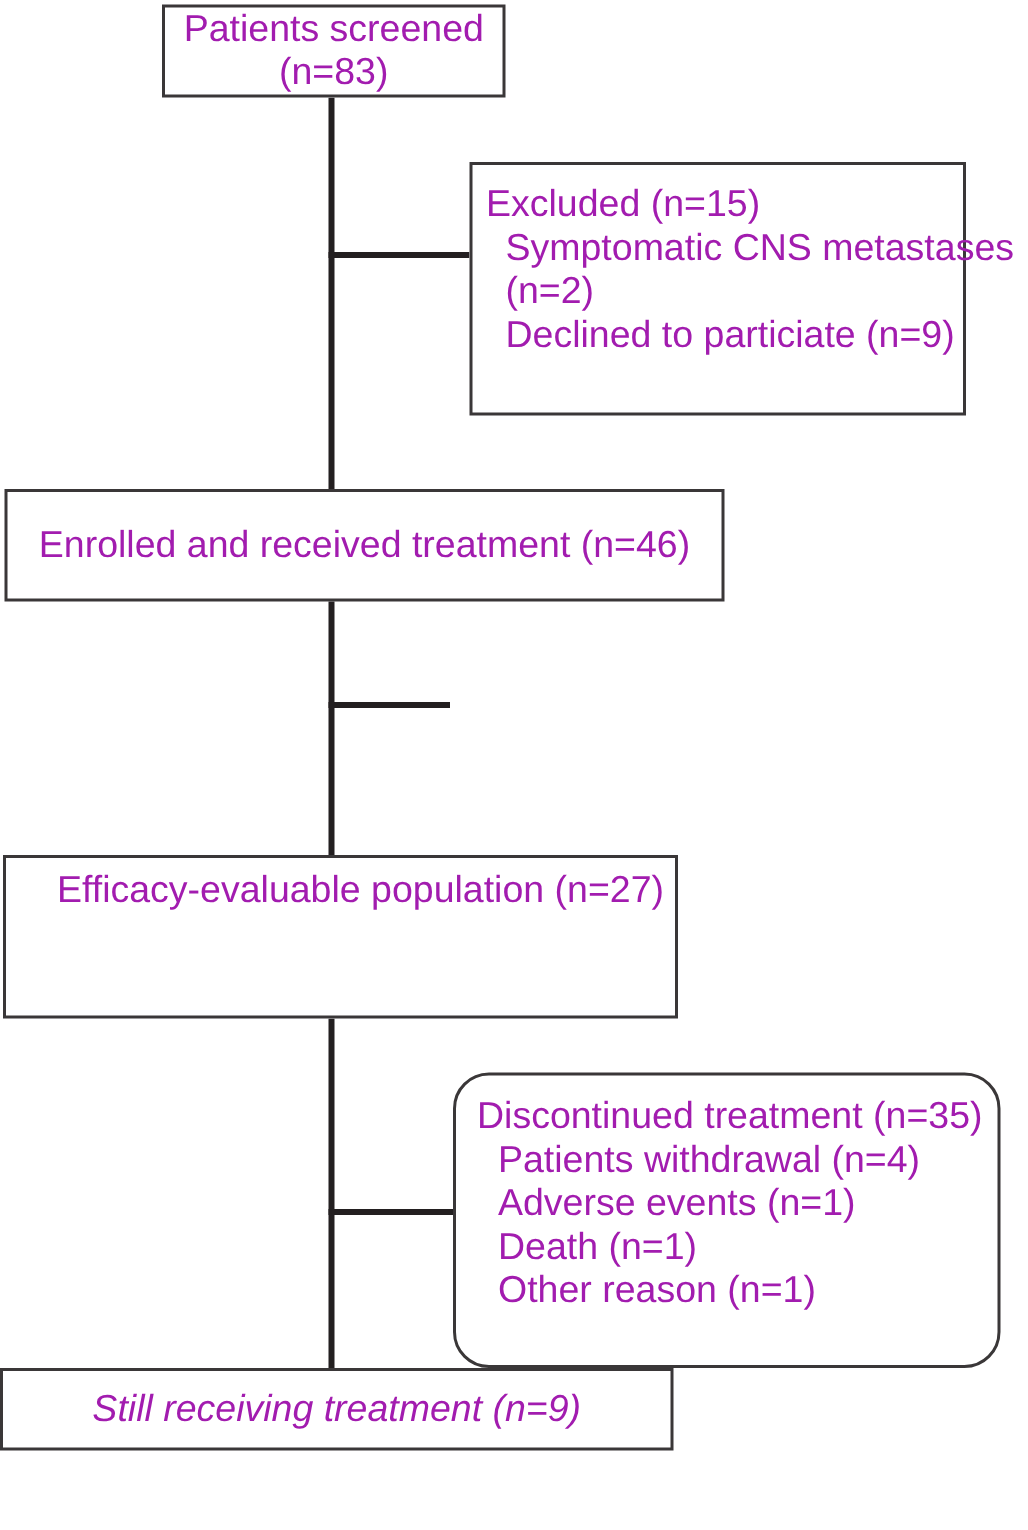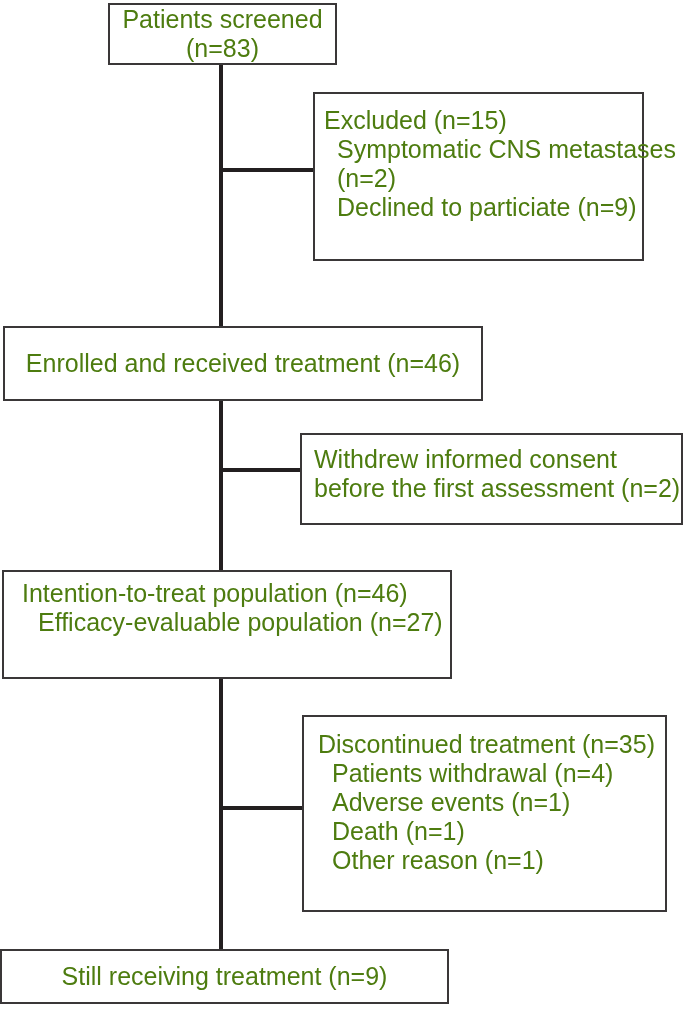--- a/index.html
+++ b/index.html
@@ -8,21 +8,21 @@
     background: #ffffff;
   }
   .canvas {
     position: relative;
     width: 685px;
     height: 1020px;
     background: #ffffff;
     font-family: "Liberation Sans", sans-serif;
     font-size: 25px;
     line-height: 29px;
-    color: #4d7c0f;
+    color: #a21caf;
     overflow: hidden;
   }
   .box {
     position: absolute;
     background: #ffffff;
     border: 2px solid #3a3738;
     box-sizing: border-box;
   }
   .box .txt {
     white-space: nowrap;
@@ -36,28 +36,28 @@
   }
   .indent1 {
     padding-left: 13px;
   }
   .vline, .hline {
     position: absolute;
     background: #231f20;
   }
   
   #box-screened     { left: 108px; top: 3px;   width: 229px; height: 62px; }
-  #box-excluded     { left: 313px; top: 92px; width: 331px; height: 169px; padding: 12px 2px 0 9px; }
+  #box-excluded     { left: 313px; top: 108px; width: 331px; height: 169px; padding: 12px 2px 0 9px; }
   #box-enrolled     { left: 3px;   top: 326px; width: 480px; height: 75px; }
   #box-withdrew     { left: 300px; top: 433px; width: 383px; height: 92px;  padding: 10px 2px 0 12px; }
   #box-itt          { left: 2px;   top: 570px; width: 450px; height: 109px; padding: 7px 2px 0 18px; }
   #box-itt .indent1 { padding-left: 16px; }
-  #box-discontinued { left: 302px; top: 715px; width: 365px; height: 197px; padding: 13px 2px 0 14px; }
+  #box-discontinued { left: 302px; top: 715px; width: 365px; height: 197px; padding: 13px 2px 0 14px; border-radius: 24px; }
   #box-discontinued .indent1 { padding-left: 14px; }
-  #box-still        { left: 0px;   top: 949px; width: 449px; height: 55px; }
+  #box-still        { left: 0px;   top: 912px; width: 449px; height: 55px; font-style: italic; }
   
   #trunk-1 { left: 219px; top: 65px;  width: 4px;  height: 261px; }
   #trunk-2 { left: 219px; top: 387px; width: 4px;  height: 183px; }
   #trunk-3 { left: 219px; top: 679px; width: 4px;  height: 281px; }
   #branch-excluded     { left: 219px; top: 168px; width: 94px; height: 4px; }
   #branch-withdrew     { left: 219px; top: 468px; width: 81px; height: 4px; }
   #branch-discontinued { left: 219px; top: 806px; width: 83px; height: 4px; }
 </style>
 </head>
 <body>
@@ -80,27 +80,22 @@
     <div class="txt">Excluded (n=15)</div>
     <div class="txt indent1">Symptomatic CNS metastases</div>
     <div class="txt indent1">(n=2)</div>
     <div class="txt indent1">Declined to particiate (n=9)</div>
   </div>
 
   <div class="box centered" id="box-enrolled">
     <div class="txt">Enrolled and received treatment (n=46)</div>
   </div>
 
-  <div class="box" id="box-withdrew">
-    <div class="txt">Withdrew informed consent</div>
-    <div class="txt">before the first assessment (n=2)</div>
-  </div>
 
   <div class="box" id="box-itt">
-    <div class="txt">Intention-to-treat population (n=46)</div>
     <div class="txt indent1">Efficacy-evaluable population (n=27)</div>
   </div>
 
   <div class="box" id="box-discontinued">
     <div class="txt">Discontinued treatment (n=35)</div>
     <div class="txt indent1">Patients withdrawal (n=4)</div>
     <div class="txt indent1">Adverse events (n=1)</div>
     <div class="txt indent1">Death (n=1)</div>
     <div class="txt indent1">Other reason (n=1)</div>
   </div>

